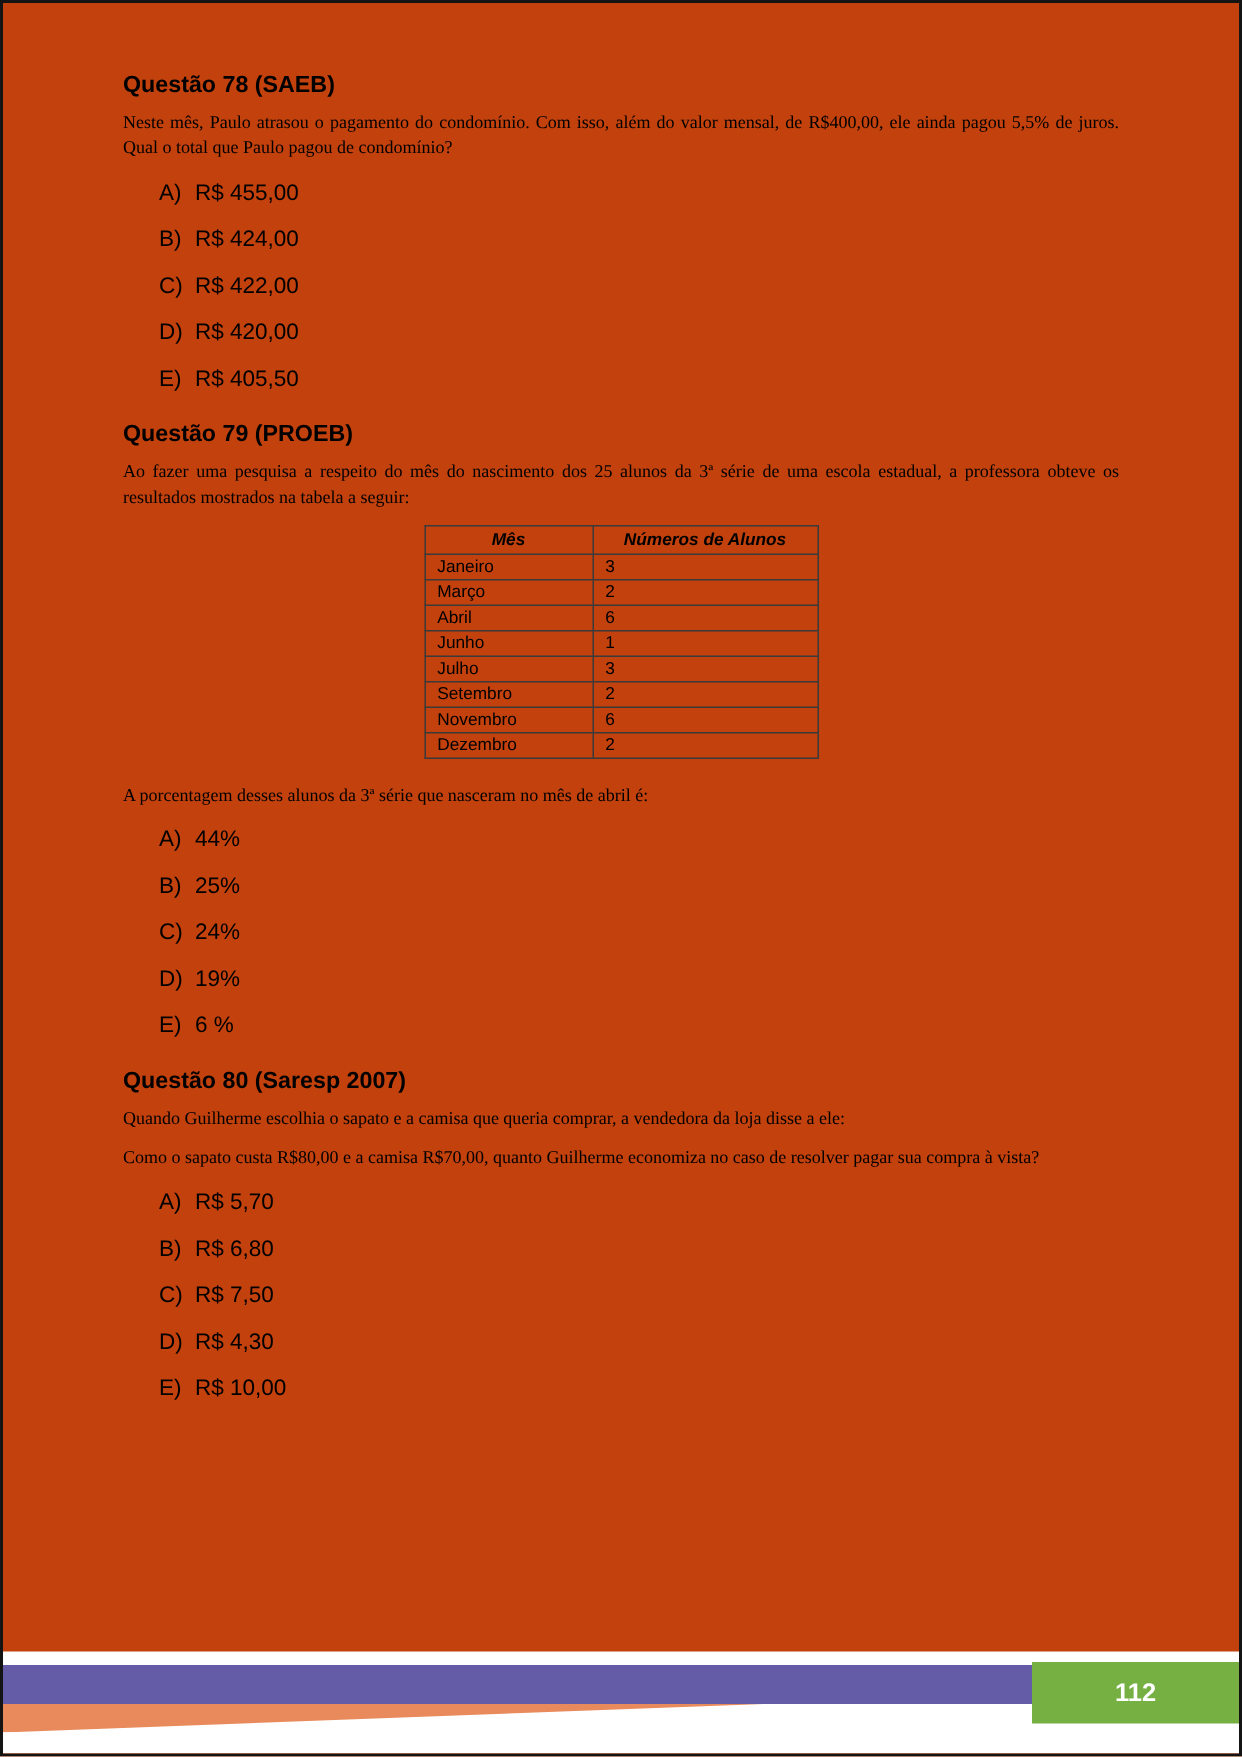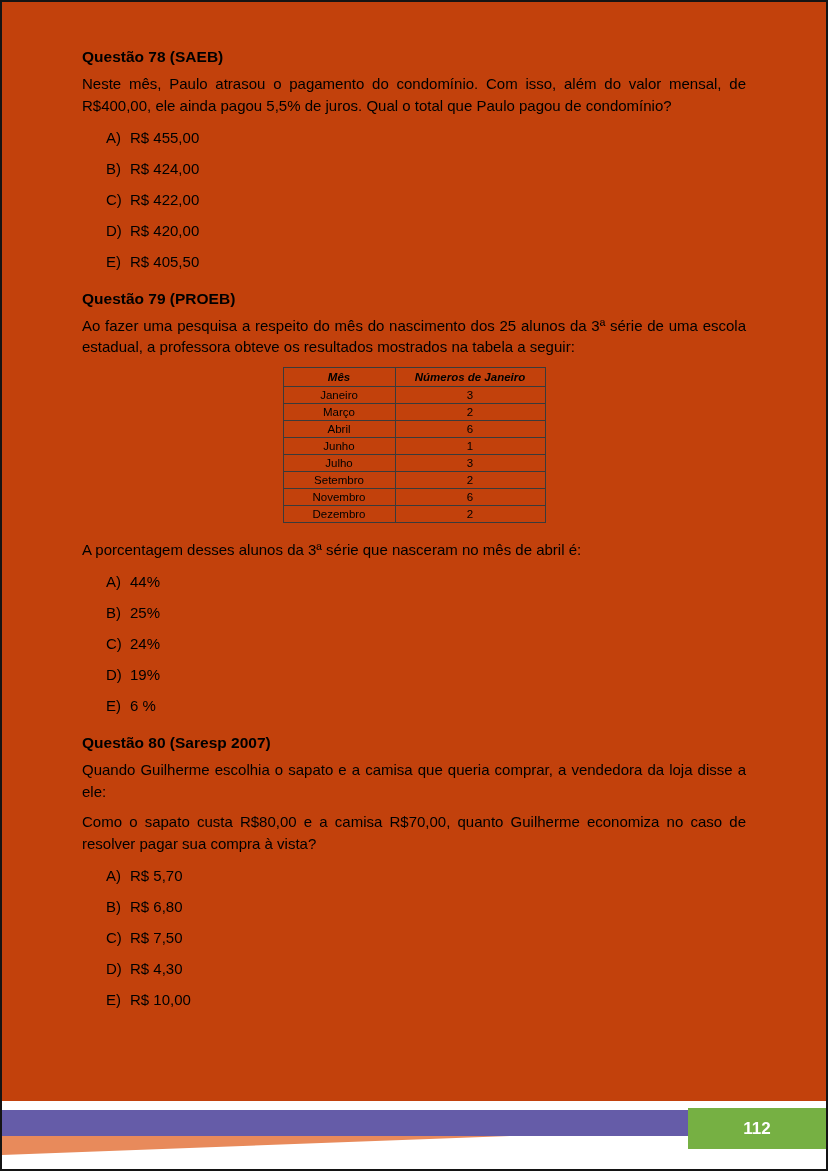--- a/index.html
+++ b/index.html
@@ -16,24 +16,25 @@
     margin: 0 auto;
   }
   .content { padding: 46px 80px 0 80px; }
   section.question { margin-bottom: 18px; }
   .q-title {
     font-size: 15.5px;
     font-weight: bold;
     margin-bottom: 7px;
   }
   .q-body {
-    font-size: 15px;
+    font-size: 12px;
     line-height: 1.45;
     text-align: justify;
     margin-bottom: 9px;
+    font-family: Liberation Serif, serif;
   }
   .options { margin-left: 24px; padding-top: 2px; }
   .option {
     display: flex;
     font-size: 15px;
     line-height: 20px;
     margin-bottom: 11px;
   }
   .opt-letter { width: 24px; flex: 0 0 24px; }
   .opt-text { }
@@ -50,21 +51,21 @@
   .data-table th {
     font-style: italic;
     font-weight: bold;
     border: 1px solid #3a3a3a;
     padding: 2px 12px;
     text-align: center;
   }
   .data-table td {
     border: 1px solid #3a3a3a;
     padding: 1px 8px;
-    text-align: center;
+    text-align: left;
   }
   .data-table th:first-child, .data-table td:first-child { width: 112px; }
   .data-table th:last-child, .data-table td:last-child { width: 150px; }
 
   
   .footer {
     position: absolute;
     left: 0; right: 0; bottom: 0;
     height: 68px;
     background: #fff;
@@ -138,21 +139,21 @@
 
     <section class="question">
       <h2 class="q-title">Questão 79 (PROEB)</h2>
       <p class="q-body">Ao fazer uma pesquisa a respeito do mês do nascimento dos 25 alunos da 3ª série de uma escola estadual, a professora obteve os resultados mostrados na tabela a seguir:</p>
 
       <div class="table-wrap">
         <table class="data-table">
           <thead>
             <tr>
               <th>Mês</th>
-              <th>Números de Janeiro</th>
+              <th>Números de Alunos</th>
             </tr>
           </thead>
           <tbody>
             <tr>
               <td>Janeiro</td>
               <td>3</td>
             </tr>
             <tr>
               <td>Março</td>
               <td>2</td>

